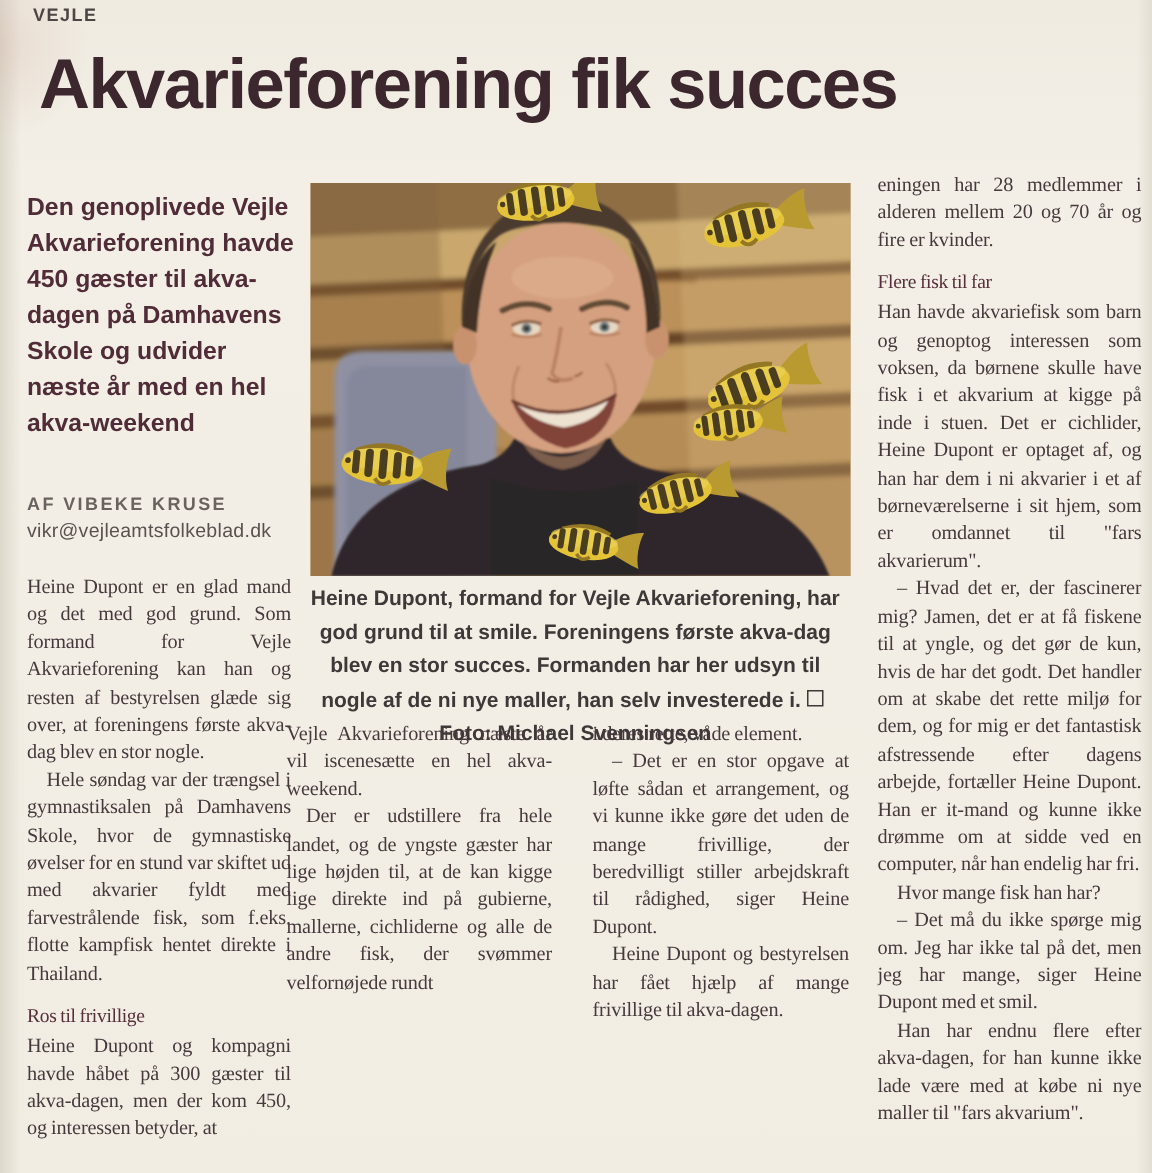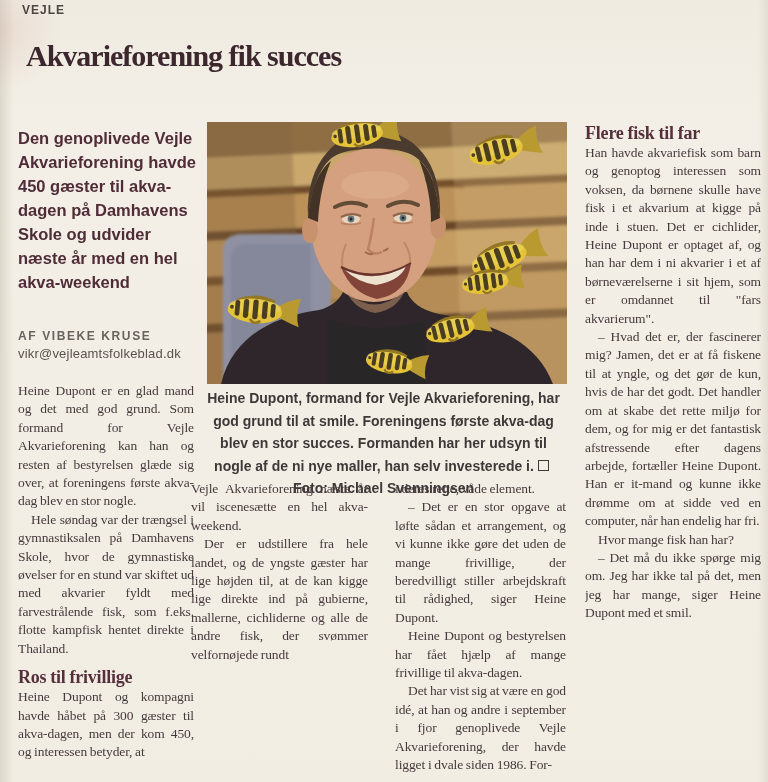--- a/index.html
+++ b/index.html
@@ -17,22 +17,22 @@
       linear-gradient(270deg, #e3ded2 0, rgba(227,222,210,0) 10px),
       linear-gradient(180deg, #efebe1 0, #f3efe6 120px, #f1ede3 100%);
     overflow:hidden;
   }
   .kicker{
     position:absolute;left:22px;top:3px;
     font-size:12px;font-weight:600;letter-spacing:1px;color:#4c4543;
   }
   .headline{
     position:absolute;left:26px;top:26px;width:740px;margin:0;
-    font-family:Liberation Serif, serif;
-    font-weight:bold;font-size:30px;line-height:60px;letter-spacing:-1px;
+    font-family:Liberation Sans, sans-serif;
+    font-weight:bold;font-size:47px;line-height:60px;letter-spacing:-1px;
     color:#3b272d;white-space:nowrap;
   }
   .deck{
     position:absolute;left:18px;top:126px;width:186px;
     font-size:16.5px;line-height:24px;font-weight:bold;color:#4f2c38;
   }
   .byline{position:absolute;left:18px;top:329px;width:186px;color:#665c59;}
   .byline .author{font-size:12px;letter-spacing:1.6px;font-weight:700;color:#6b6260;}
   .byline .email{font-size:13px;margin-top:3px;color:#5a514e;letter-spacing:.2px;}
   .photo{
@@ -52,21 +52,21 @@
     position:absolute;
     font-family:"Liberation Serif","DejaVu Serif",serif;
     font-size:13.5px;line-height:18.4px;letter-spacing:-.1px;word-spacing:-.5px;
     color:#46393d;text-align:justify;overflow:hidden;
     hyphens:auto;-webkit-hyphens:auto;
   }
   .col p{margin:0;}
   .col p.ind{text-indent:13px;}
   .col h2{
     margin:9px 0 1px 0;
-    font-size:18px;line-height:20px;font-weight:bold;color:#552f3b;
+    font-size:13px;line-height:20px;font-weight:normal;color:#552f3b;
     letter-spacing:-.2px;text-align:left;
   }
   .col1{left:18px;top:382px;width:176px;height:396px;}
   .col2{left:191px;top:480px;width:177px;height:300px;}
   .col3{left:395px;top:480px;width:171px;height:300px;}
   .col4{left:585px;top:114px;width:176px;height:666px;}
 </style>
 </head>
 <body>
 
@@ -196,24 +196,25 @@
 
   <div class="col col2">
     <p>Vejle Akvarieforening næste år vil iscenesætte en hel akva-weekend.</p>
     <p class="ind">Der er udstillere fra hele landet, og de yngste gæster har lige højden til, at de kan kigge lige direkte ind på gubierne, mallerne, cichliderne og alle de andre fisk, der svømmer velfornøjede rundt</p>
   </div>
 
   <div class="col col3">
     <p>i deres rette, våde element.</p>
     <p class="ind">– Det er en stor opgave at løfte sådan et arrangement, og vi kunne ikke gøre det uden de mange frivillige, der beredvilligt stiller arbejdskraft til rådighed, siger Heine Dupont.</p>
     <p class="ind">Heine Dupont og bestyrelsen har fået hjælp af mange frivillige til akva-dagen.</p>
-    <p class="ind">Det har vist sig at være en god idé, at han og andre i september i fjor genoplivede Vejle Akvarieforening, der havde ligget i dvale siden 1986. For-</p>
   </div>
 
   <div class="col col4">
+    <p>eningen har 28 medlemmer i alderen mellem 20 og 70 år og fire er kvinder.</p>
     <h2>Flere fisk til far</h2>
     <p>Han havde akvariefisk som barn og genoptog interessen som voksen, da børnene skulle have fisk i et akvarium at kigge på inde i stuen. Det er cichlider, Heine Dupont er optaget af, og han har dem i ni akvarier i et af børneværelserne i sit hjem, som er omdannet til "fars akvarierum".</p>
     <p class="ind">– Hvad det er, der fascinerer mig? Jamen, det er at få fiskene til at yngle, og det gør de kun, hvis de har det godt. Det handler om at skabe det rette miljø for dem, og for mig er det fantastisk afstressende efter dagens arbejde, fortæller Heine Dupont. Han er it-mand og kunne ikke drømme om at sidde ved en computer, når han endelig har fri.</p>
     <p class="ind">Hvor mange fisk han har?</p>
     <p class="ind">– Det må du ikke spørge mig om. Jeg har ikke tal på det, men jeg har mange, siger Heine Dupont med et smil.</p>
+    <p class="ind">Han har endnu flere efter akva-dagen, for han kunne ikke lade være med at købe ni nye maller til "fars akvarium".</p>
   </div>
 
 </div>
 
 </body></html>

